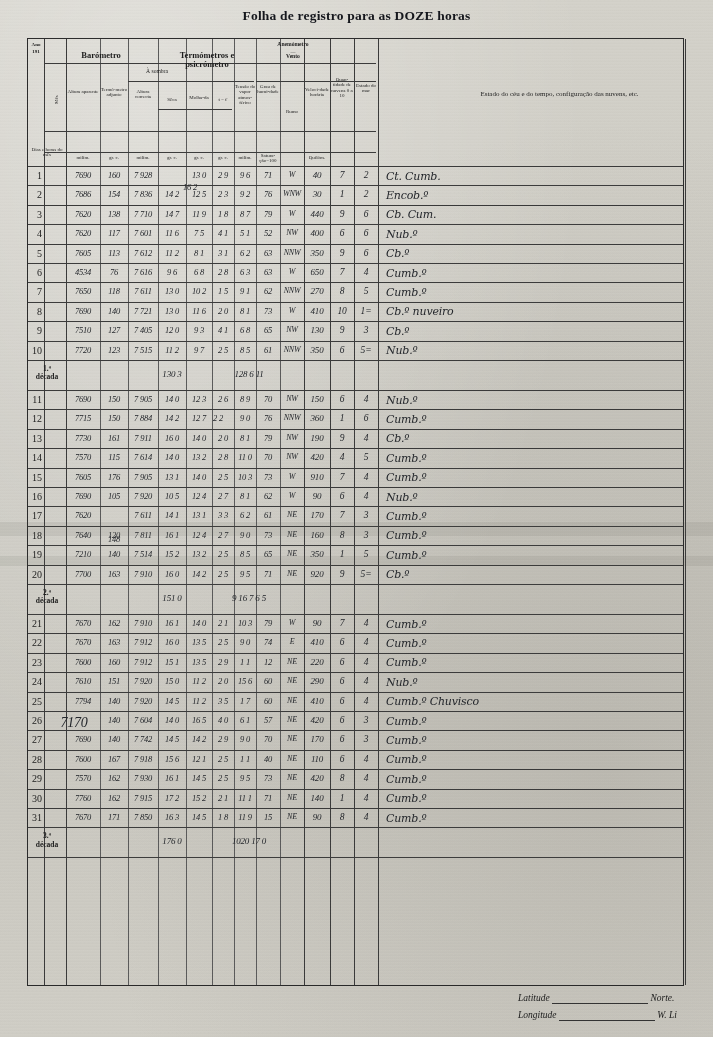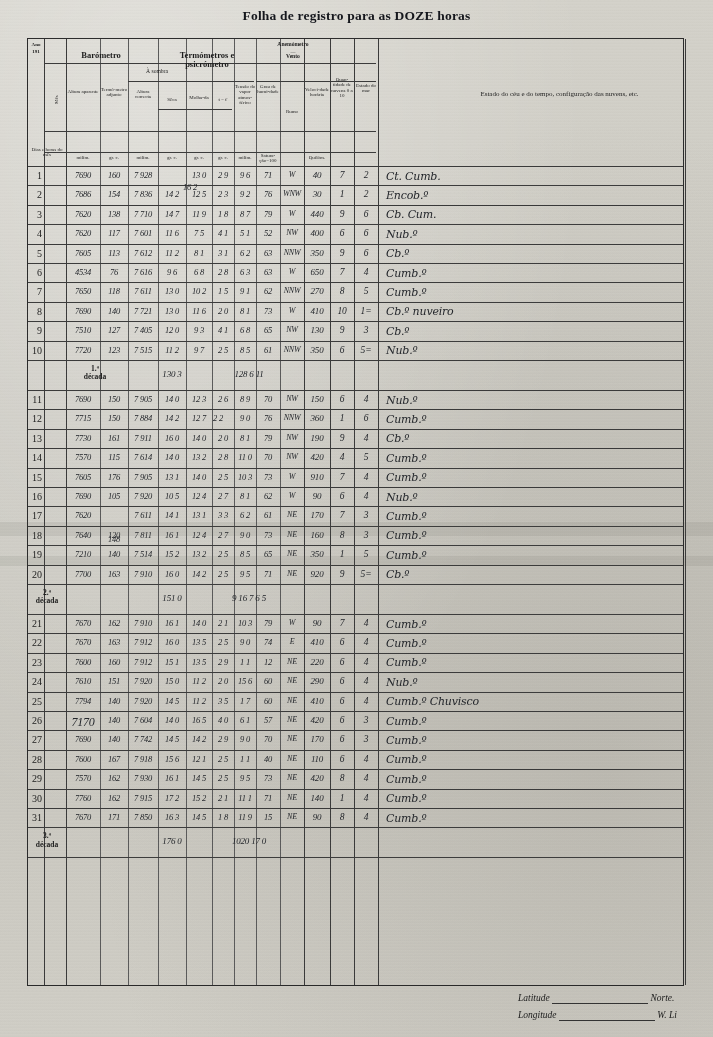--- a/index.html
+++ b/index.html
@@ -524,21 +524,21 @@
     <div class="hand num sm" style="left: 159px; top: 656.6px; width: 24px; text-align: center; font-size: 8.5px;">11 2</div>
     <div class="hand num sm" style="left: 185px; top: 656.6px; width: 20px; text-align: center; font-size: 8.5px;">3 5</div>
     <div class="hand num sm" style="left: 207px; top: 656.6px; width: 20px; text-align: center; font-size: 8.5px;">1 7</div>
     <div class="hand num sm" style="left: 229px; top: 656.6px; width: 22px; text-align: center; font-size: 8.5px;">60</div>
     <div class="hand num" style="left: 253px; top: 656.6px; width: 22px; text-align: center; font-size: 8px;">NE</div>
     <div class="hand num" style="left: 277px; top: 656.6px; width: 24px; text-align: center; font-size: 9px;">410</div>
     <div class="hand num" style="left: 303px; top: 656.6px; width: 22px; text-align: center; font-size: 9.5px;">6</div>
     <div class="hand num" style="left: 327px; top: 656.6px; width: 22px; text-align: center; font-size: 9.5px;">4</div>
     <div class="hand" style="left: 358px; top: 656.1px; font-size: 11px;">Cumb.º Chuvisco</div>
     <div class="rowno" style="left: 0px; top: 676px; width: 14px;">26</div>
-    <div class="hand num sm" style="left: 39px; top: 676px; width: 32px; text-align: center; font-size: 12px;">7170</div>
+    <div class="hand num sm" style="left: 30px; top: 676px; width: 32px; text-align: center; font-size: 14px;">7170</div>
     <div class="hand num sm" style="left: 73px; top: 676px; width: 26px; text-align: center; font-size: 8.5px;">140</div>
     <div class="hand num sm" style="left: 101px; top: 676px; width: 28px; text-align: center; font-size: 8.5px;">7 604</div>
     <div class="hand num sm" style="left: 131px; top: 676px; width: 26px; text-align: center; font-size: 8.5px;">14 0</div>
     <div class="hand num sm" style="left: 159px; top: 676px; width: 24px; text-align: center; font-size: 8.5px;">16 5</div>
     <div class="hand num sm" style="left: 185px; top: 676px; width: 20px; text-align: center; font-size: 8.5px;">4 0</div>
     <div class="hand num sm" style="left: 207px; top: 676px; width: 20px; text-align: center; font-size: 8.5px;">6 1</div>
     <div class="hand num sm" style="left: 229px; top: 676px; width: 22px; text-align: center; font-size: 8.5px;">57</div>
     <div class="hand num" style="left: 253px; top: 676px; width: 22px; text-align: center; font-size: 8px;">NE</div>
     <div class="hand num" style="left: 277px; top: 676px; width: 24px; text-align: center; font-size: 9px;">420</div>
     <div class="hand num" style="left: 303px; top: 676px; width: 22px; text-align: center; font-size: 9.5px;">6</div>
@@ -607,21 +607,21 @@
     <div class="hand num sm" style="left: 131px; top: 773px; width: 26px; text-align: center; font-size: 8.5px;">16 3</div>
     <div class="hand num sm" style="left: 159px; top: 773px; width: 24px; text-align: center; font-size: 8.5px;">14 5</div>
     <div class="hand num sm" style="left: 185px; top: 773px; width: 20px; text-align: center; font-size: 8.5px;">1 8</div>
     <div class="hand num sm" style="left: 207px; top: 773px; width: 20px; text-align: center; font-size: 8.5px;">11 9</div>
     <div class="hand num sm" style="left: 229px; top: 773px; width: 22px; text-align: center; font-size: 8.5px;">15</div>
     <div class="hand num" style="left: 253px; top: 773px; width: 22px; text-align: center; font-size: 8px;">NE</div>
     <div class="hand num" style="left: 277px; top: 773px; width: 24px; text-align: center; font-size: 9px;">90</div>
     <div class="hand num" style="left: 303px; top: 773px; width: 22px; text-align: center; font-size: 9.5px;">8</div>
     <div class="hand num" style="left: 327px; top: 773px; width: 22px; text-align: center; font-size: 9.5px;">4</div>
     <div class="hand" style="left: 358px; top: 772.5px; font-size: 11px;">Cumb.º</div>
-    <div class="decade" style="left: 0px; top: 326px; width: 38px; margin-left: 48px;">
+    <div class="decade" style="left: 0px; top: 326px; width: 38px;">
       <div>1.ª</div>
       <div>década</div>
     </div>
     <div class="hand num" style="left: 130px; top: 330px; width: 28px; text-align: center; font-size: 9px;">130 3</div>
     <div class="hand num" style="left: 190px; top: 330px; width: 62px; text-align: center; font-size: 9px;">128 6 11</div>
     <div class="decade" style="left: 0px; top: 550px; width: 38px;">
       <div>2.ª</div>
       <div>década</div>
     </div>
     <div class="hand num" style="left: 130px; top: 554px; width: 28px; text-align: center; font-size: 9px;">151 0</div>

